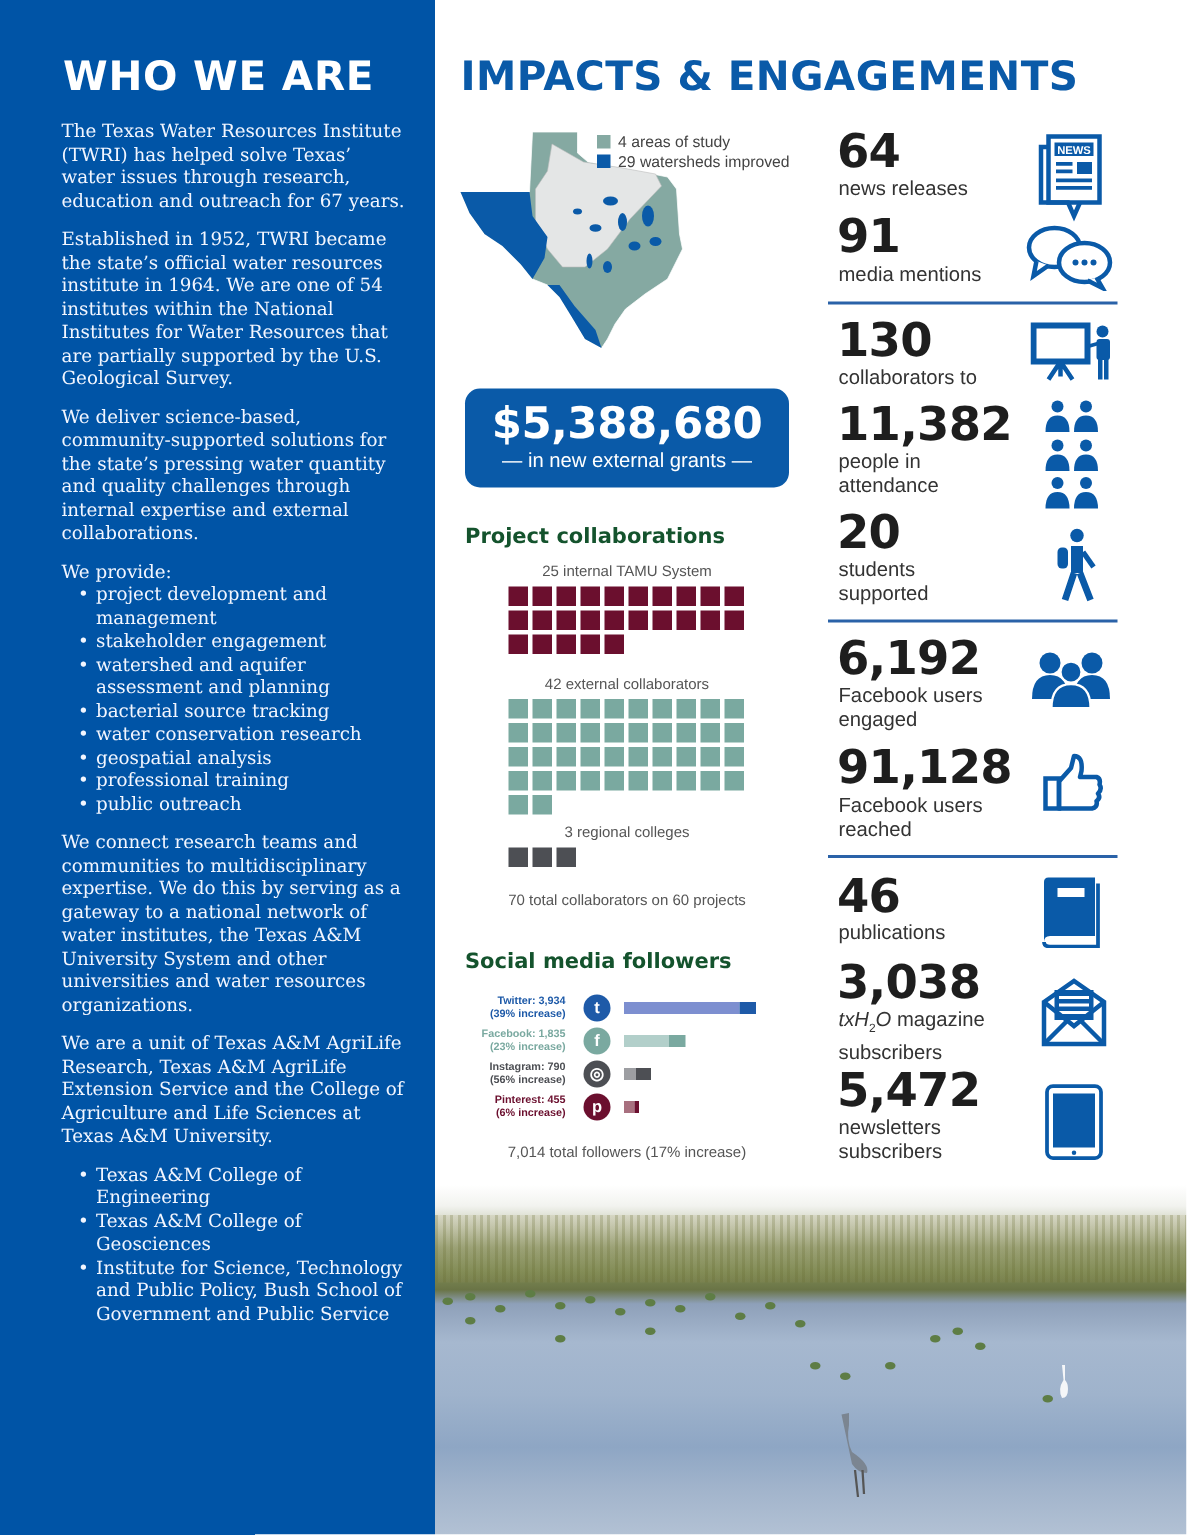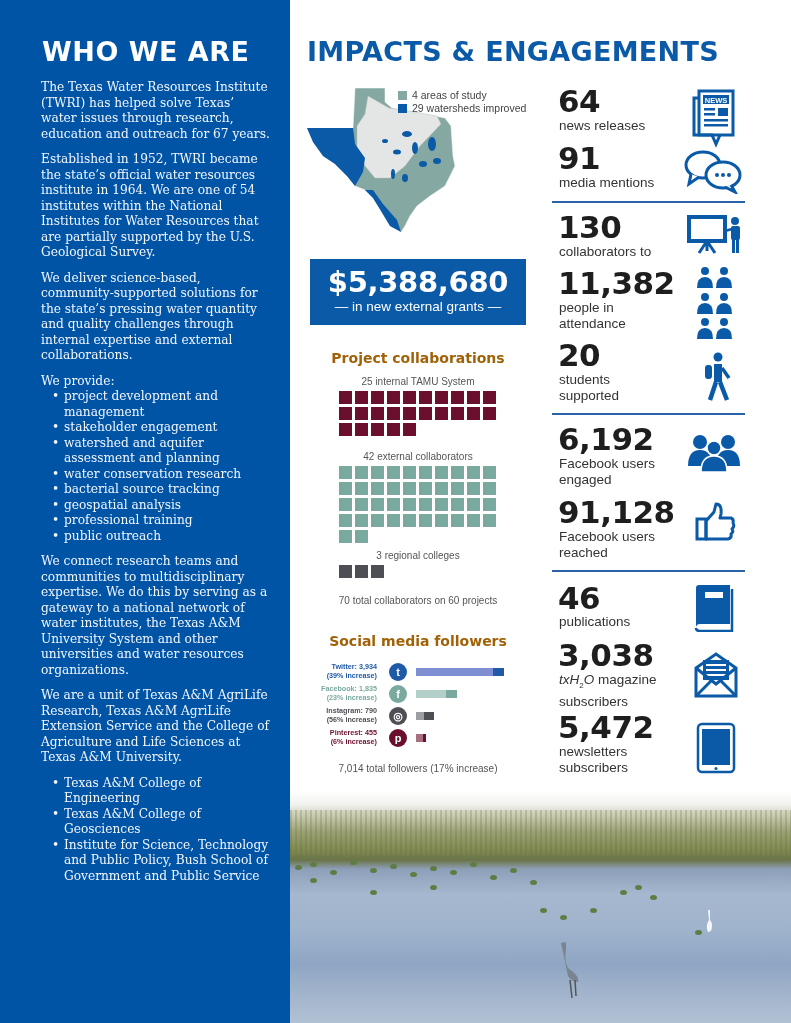--- a/index.html
+++ b/index.html
@@ -18,25 +18,25 @@
 
   
   #right-title { position: absolute; left: 307px; top: 36px; font-family: "DejaVu Sans", sans-serif; font-weight: bold; font-size: 27px; color: #0a5aa8; letter-spacing: 0.3px; }
 
   
   #map { position: absolute; left: 305px; top: 86px; width: 150px; height: 148px; }
   .legend { position: absolute; left: 398px; top: 89px; font-size: 10.5px; color: #444; line-height: 12.5px; }
   .legend .sw { display: inline-block; width: 9px; height: 9px; margin-right: 5px; vertical-align: -1px; }
 
   
-  #grants { position: absolute; left: 310px; top: 259px; width: 216px; height: 66px; background: #0a5aa8; border-radius: 0; color: #fff; text-align: center; }
+  #grants { position: absolute; left: 310px; top: 259px; width: 216px; height: 66px; background: #0a5aa8; border-radius: 10px; color: #fff; text-align: center; }
   #grants .amt { font-family: "DejaVu Sans", sans-serif; font-weight: bold; font-size: 29px; margin-top: 6px; letter-spacing: -0.3px; }
   #grants .sub { font-size: 13.5px; margin-top: 0px; }
 
-  .sec-title { position: absolute; font-family: "DejaVu Sans", sans-serif; font-weight: bold; font-size: 14px; color: #a16207; text-align: center; }
+  .sec-title { position: absolute; font-family: "DejaVu Sans", sans-serif; font-weight: bold; font-size: 14px; color: #14532d; }
   .caption { position: absolute; font-size: 10px; color: #555; text-align: center; }
   .waffle { position: absolute; display: grid; grid-template-columns: repeat(10, 13px); grid-gap: 3px; }
   .waffle .sq { width: 13px; height: 13px; }
   .soc-label { position: absolute; right: 0; width: 70px; text-align: right; font-size: 7.2px; font-weight: bold; line-height: 8.5px; }
   .soc-icon { position: absolute; width: 18px; height: 18px; border-radius: 50%; color: #fff; text-align: center; font-size: 11px; line-height: 18px; font-weight: bold; }
   .soc-bar { position: absolute; height: 8px; }
 
   
   .stat-num { position: absolute; left: 558px; font-family: "DejaVu Sans", sans-serif; font-weight: bold; color: #1e1e1e; font-size: 31px; letter-spacing: -0.5px; line-height: 31px; }
   .stat-lbl { position: absolute; left: 559px; font-size: 13.5px; color: #333; line-height: 16px; width: 120px; }
@@ -57,22 +57,22 @@
   <div class="lh">WHO WE ARE</div>
   <div class="body">
     <p>The Texas Water Resources Institute (TWRI) has helped solve Texas’ water issues through research, education and outreach for 67 years.</p>
     <p>Established in 1952, TWRI became the state’s official water resources institute in 1964. We are one of 54 institutes within the National Institutes for Water Resources that are partially supported by the U.S. Geological Survey.</p>
     <p>We deliver science-based, community-supported solutions for the state’s pressing water quantity and quality challenges through internal expertise and external collaborations.</p>
     <div>We provide:</div>
     <ul class="tight">
       <li>project development and management</li>
       <li>stakeholder engagement</li>
       <li>watershed and aquifer assessment and planning</li>
+      <li>bacterial source tracking</li>
       <li>water conservation research</li>
-      <li>bacterial source tracking</li>
       <li>geospatial analysis</li>
       <li>professional training</li>
       <li>public outreach</li>
     </ul>
     <p>We connect research teams and communities to multidisciplinary expertise. We do this by serving as a gateway to a national network of water institutes, the Texas A&amp;M University System and other universities and water resources organizations.</p>
     <p>We are a unit of Texas A&amp;M AgriLife Research, Texas A&amp;M AgriLife Extension Service and the College of Agriculture and Life Sciences at Texas A&amp;M University.</p>
     <ul class="tight">
       <li>Texas A&amp;M College of Engineering</li>
       <li>Texas A&amp;M College of Geosciences</li>
       <li>Institute for Science, Technology and Public Policy,  Bush School of Government and Public Service</li>

